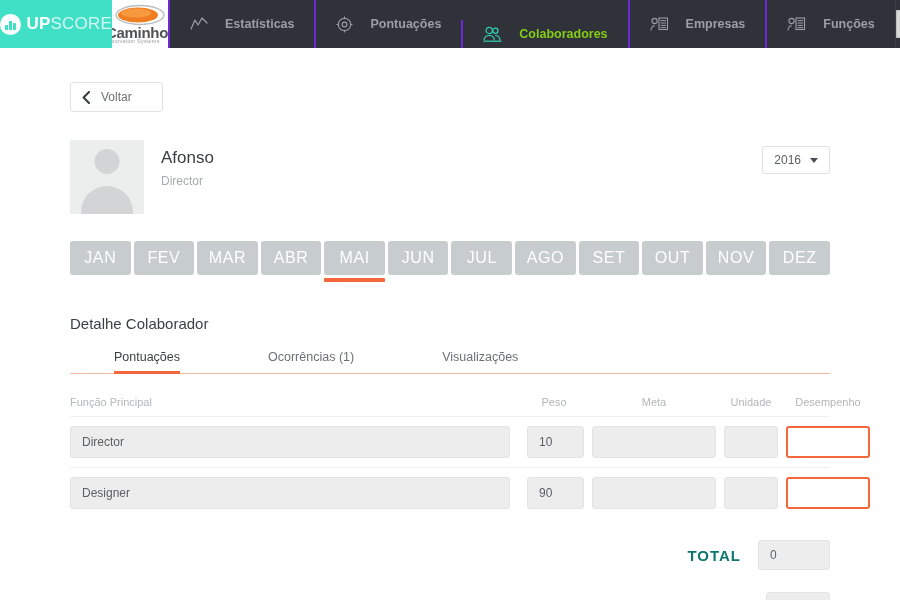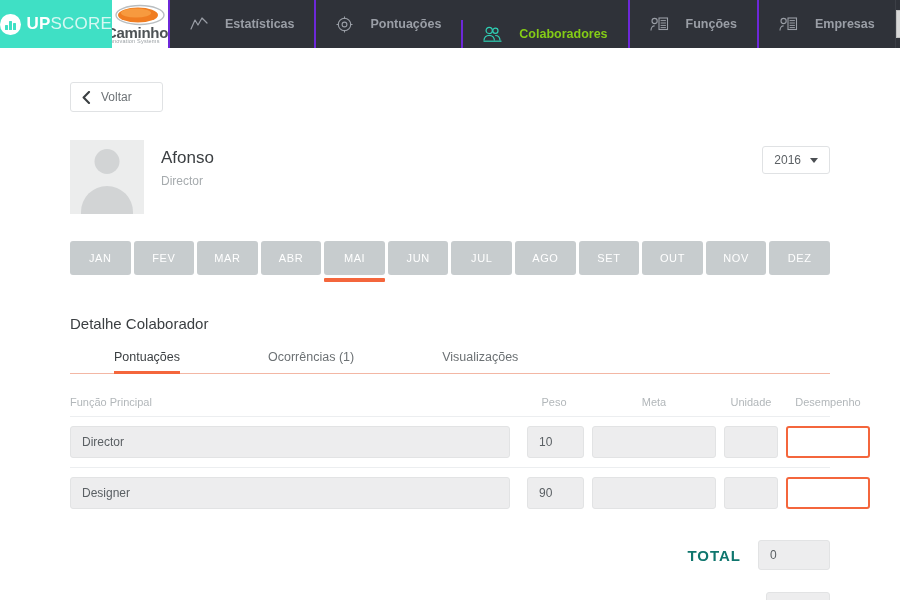--- a/index.html
+++ b/index.html
@@ -184,21 +184,21 @@
   }
 
   
   .months { display: flex; gap: 3px; margin-top: 27px; }
   .month {
     flex: 1 1 0;
     height: 34px;
     background: #c7ccce;
     border-radius: 3px;
     color: #ffffff;
-    font-size: 11px;
+    font-size: 16px;
     letter-spacing: .6px;
     display: flex; align-items: center; justify-content: center;
     cursor: pointer;
     position: relative;
   }
   .month.active::after {
     content: "";
     position: absolute;
     left: 0; right: 0; bottom: -7px;
     height: 4px;
@@ -362,34 +362,34 @@
     <div class="nav-item">
       <svg width="19" height="16" viewBox="0 0 19 16">
         <circle cx="4.6" cy="5" r="2.6" fill="none" stroke="#9a9ea6" stroke-width="1.1"></circle>
         <path d="M1 14.5c0-2.8 1.6-4.6 3.6-4.6" fill="none" stroke="#9a9ea6" stroke-width="1.1"></path>
         <rect x="9" y="2" width="8.5" height="11.5" fill="none" stroke="#9a9ea6" stroke-width="1.1"></rect>
         <line x1="10.6" y1="4.6" x2="15.9" y2="4.6" stroke="#9a9ea6" stroke-width="1"></line>
         <line x1="10.6" y1="7" x2="15.9" y2="7" stroke="#9a9ea6" stroke-width="1"></line>
         <line x1="10.6" y1="9.4" x2="15.9" y2="9.4" stroke="#9a9ea6" stroke-width="1"></line>
         <line x1="10.6" y1="11.6" x2="15.9" y2="11.6" stroke="#9a9ea6" stroke-width="1"></line>
       </svg>
-      <span>Funções</span>
+      <span>Empresas</span>
     </div>
 
     <div class="nav-item">
       <svg width="19" height="16" viewBox="0 0 19 16">
         <circle cx="4.6" cy="5" r="2.6" fill="none" stroke="#9a9ea6" stroke-width="1.1"></circle>
         <path d="M1 14.5c0-2.8 1.6-4.6 3.6-4.6" fill="none" stroke="#9a9ea6" stroke-width="1.1"></path>
         <rect x="9" y="2" width="8.5" height="11.5" fill="none" stroke="#9a9ea6" stroke-width="1.1"></rect>
         <line x1="10.6" y1="4.6" x2="15.9" y2="4.6" stroke="#9a9ea6" stroke-width="1"></line>
         <line x1="10.6" y1="7" x2="15.9" y2="7" stroke="#9a9ea6" stroke-width="1"></line>
         <line x1="10.6" y1="9.4" x2="15.9" y2="9.4" stroke="#9a9ea6" stroke-width="1"></line>
         <line x1="10.6" y1="11.6" x2="15.9" y2="11.6" stroke="#9a9ea6" stroke-width="1"></line>
       </svg>
-      <span>Empresas</span>
+      <span>Funções</span>
     </div>
 
   </div>
 
   <div class="nav-right">
     <span class="nav-avatar">
       <span class="head"></span>
         <span class="body"></span>
     </span>
     <span class="caret-down"></span>

